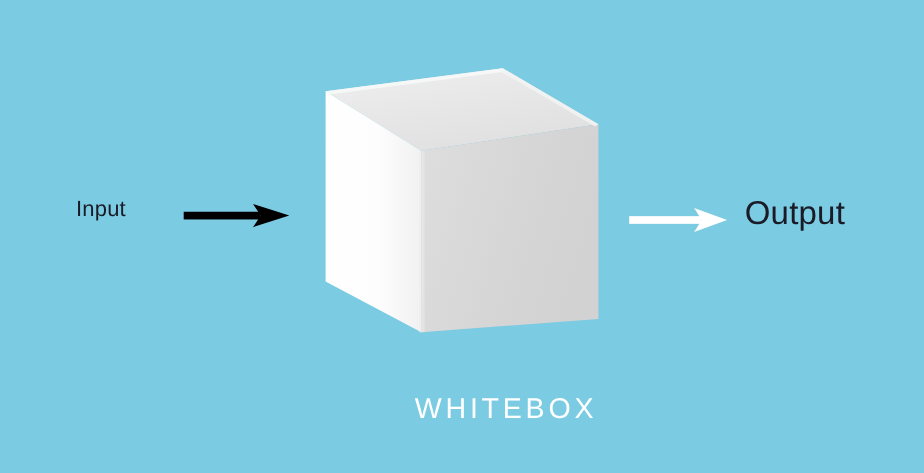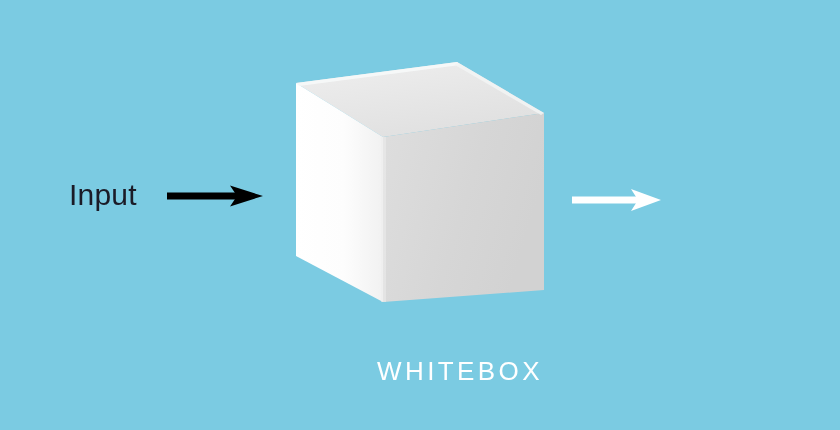--- a/index.html
+++ b/index.html
@@ -33,21 +33,21 @@
     display: block;
   }
   .label {
     position: absolute;
     white-space: nowrap;
     line-height: 1;
   }
   #input-label {
     left: 69px;
     top: 180px;
-    font-size: 30px;
+    font-size: 20px;
     font-weight: 400;
     color: #1b1b27;
     letter-spacing: 0.2px;
   }
   #output-label {
     left: 677px;
     top: 180px;
     font-size: 30px;
     font-weight: 400;
     color: #1b1b27;
@@ -111,16 +111,17 @@
 
     <g>
       <rect x="572" y="196.5" width="66" height="7" fill="#ffffff"></rect>
       <path d="M 631 189 L 661 200 L 631 211 L 638 200 Z" fill="#ffffff"></path>
     </g>
 
   </svg>
 
   <div class="label" id="input-label">Input</div>
 
+  <div class="label" id="output-label">Output</div>
 
   <div class="label" id="caption-label">WHITEBOX</div>
 
 </div>
 
 </body></html>

